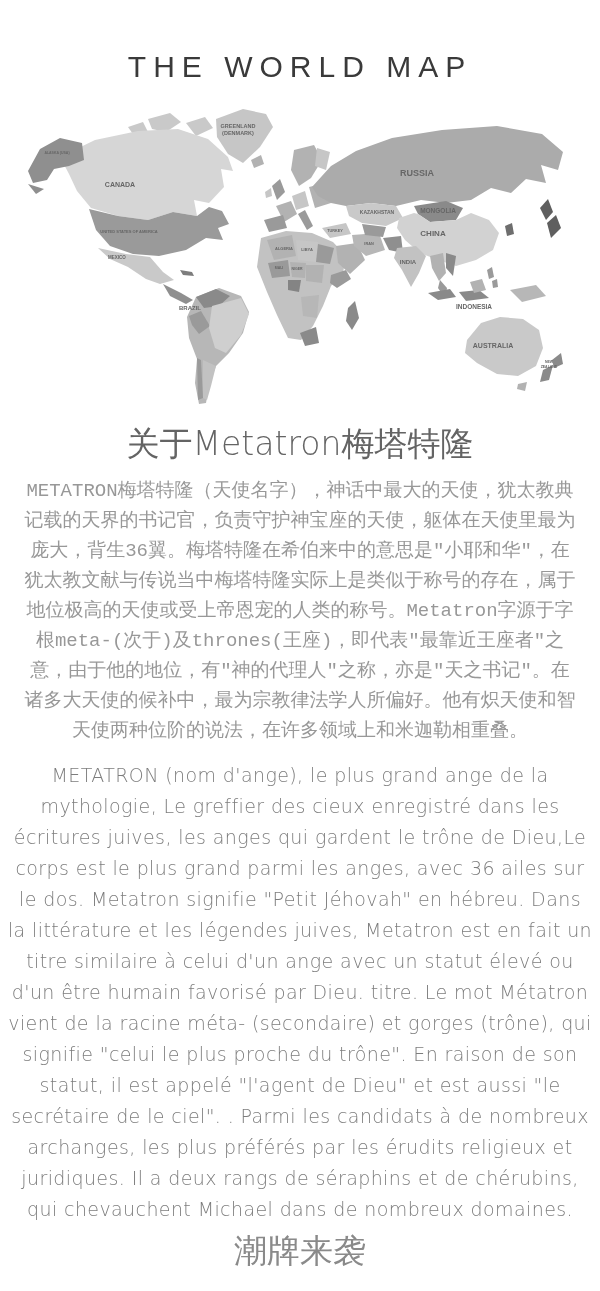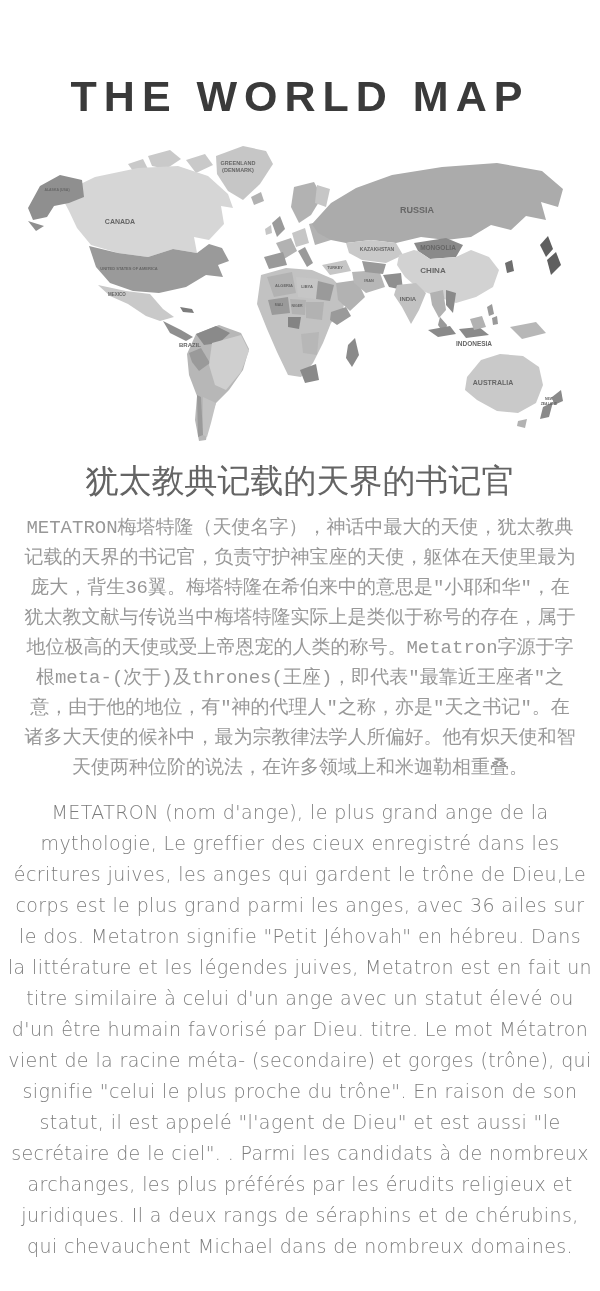--- a/index.html
+++ b/index.html
@@ -1,22 +1,22 @@
 <!DOCTYPE html>
 <html><head>
 <meta charset="utf-8">
 <style>
   html,body{margin:0;padding:0;background:#ffffff;}
   .page{
     width:600px;height:1291px;margin:0 auto;background:#ffffff;overflow:hidden;
     font-family:"Liberation Sans","DejaVu Sans",sans-serif;
   }
   .main-title{
-    padding-top:72px;text-align:center;
-    font-size:43px;font-weight:700;letter-spacing:7px;color:#3a3a3a;
+    padding-top:50px;text-align:center;
+    font-size:30px;font-weight:400;letter-spacing:7px;color:#3a3a3a;
   }
   .map-wrap{margin-top:23px;width:488px;height:305px;}
   .map-wrap svg{display:block;}
   .map-label{font-family:"Liberation Sans","DejaVu Sans",sans-serif;font-weight:bold;}
   .cn-heading{
     margin-top:10px;text-align:center;
     font-size:33px;font-weight:300;color:#646464;
     font-family:"DejaVu Sans","Liberation Sans",sans-serif;
   }
   .cn-body{
@@ -148,20 +148,21 @@
           <text x="279" y="162" font-size="3.5" text-anchor="middle" fill="#666666" class="map-label">MALI</text>
           <text x="297" y="163" font-size="3.5" text-anchor="middle" fill="#666666" class="map-label">NIGER</text>
           <text x="474" y="202" font-size="6.5" text-anchor="middle" fill="#666666" class="map-label">INDONESIA</text>
           <text x="493" y="241" font-size="7" text-anchor="middle" fill="#666666" class="map-label">AUSTRALIA</text>
           <text x="549" y="256" font-size="3.5" text-anchor="middle" fill="#666666" class="map-label">NEW</text>
           <text x="549" y="261" font-size="3.5" text-anchor="middle" fill="#666666" class="map-label">ZEALAND</text>
         </g>
     </svg>
   </div>
 
-  <div class="cn-heading">犹太教典记载的天界的书记官</div>
+  <div class="cn-heading">关于Metatron梅塔特隆</div>
 
   <div class="cn-body">METATRON梅塔特隆（天使名字），神话中最大的天使，犹太教典记载的天界的书记官，负责守护神宝座的天使，躯体在天使里最为庞大，背生36翼。梅塔特隆在希伯来中的意思是"小耶和华"，在犹太教文献与传说当中梅塔特隆实际上是类似于称号的存在，属于地位极高的天使或受上帝恩宠的人类的称号。Metatron字源于字根meta-(次于)及thrones(王座)，即代表"最靠近王座者"之意，由于他的地位，有"神的代理人"之称，亦是"天之书记"。在诸多大天使的候补中，最为宗教律法学人所偏好。他有炽天使和智天使两种位阶的说法，在许多领域上和米迦勒相重叠。</div>
 
   <div class="fr-body">METATRON (nom d'ange), le plus grand ange de la mythologie, Le greffier des cieux enregistré dans les écritures juives, les anges qui gardent le trône de Dieu,Le corps est le plus grand parmi les anges, avec 36 ailes sur le dos. Metatron signifie "Petit Jéhovah" en hébreu. Dans la littérature et les légendes juives, Metatron est en fait un titre similaire à celui d'un ange avec un statut élevé ou d'un être humain favorisé par Dieu. titre. Le mot Métatron vient de la racine méta- (secondaire) et gorges (trône), qui signifie "celui le plus proche du trône". En raison de son statut, il est appelé "l'agent de Dieu" et est aussi "le secrétaire de le ciel". . Parmi les candidats à de nombreux archanges, les plus préférés par les érudits religieux et juridiques. Il a deux rangs de séraphins et de chérubins, qui chevauchent Michael dans de nombreux domaines.</div>
 
+  <div class="footer-heading">潮牌来袭</div>
 
 </div>
 
 </body></html>

